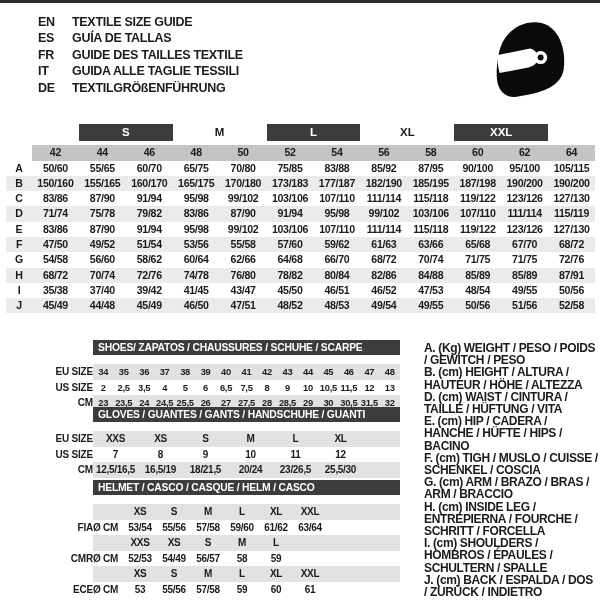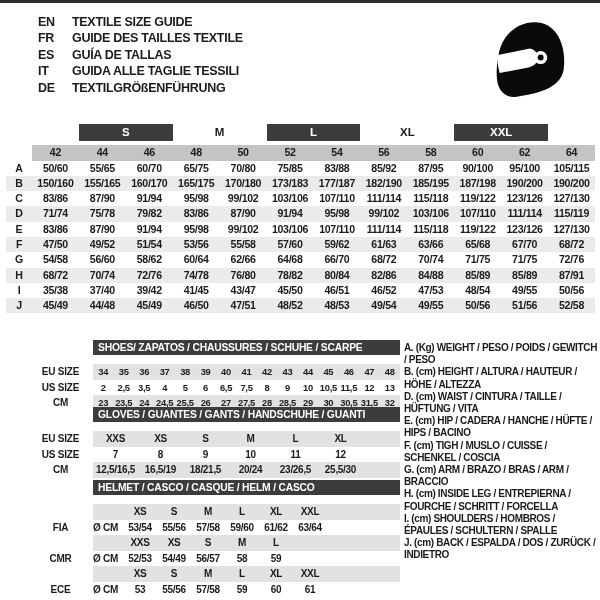--- a/index.html
+++ b/index.html
@@ -34,46 +34,46 @@
   
   .ltable{position:absolute; left:28px; width:372px;}
   .shoes{top:337px;} .gloves{top:404px;} .helmet-t{top:477px;}
   .lband{margin-left:65px; background:var(--dark); color:#fff; font-weight:bold; font-size:10.3px;
          line-height:15px; height:15px; padding-left:5px; letter-spacing:-0.2px; margin-bottom:9px;
          white-space:nowrap; overflow:hidden; box-sizing:border-box;}
   .lrow{display:grid; height:15.6px; line-height:15.6px; font-weight:bold; white-space:nowrap;}
   .shoes .lrow{grid-template-columns:65px repeat(15,1fr);}
   .gloves .lrow{grid-template-columns:65px repeat(6,45px) 1fr;}
   .helmet-t .lrow{grid-template-columns:65px 30px repeat(6,34px) 1fr;}
-  .lrow .rlab{text-align:center; font-size:10px; letter-spacing:-0.2px;}
+  .lrow .rlab{text-align:right; font-size:10px; letter-spacing:-0.2px;}
   .lrow .cell{font-size:10px; letter-spacing:-0.3px;}
   .shoes .lrow .cell{font-size:9.4px;}
   .lrow.shaded .cell{background:var(--shade);}
   .lrow .ucell{text-align:left; font-size:10px; letter-spacing:-0.3px; overflow:visible;}
   
   .legend{position:absolute; top:339px; left:404px; width:194px;}
-  .legend-item{font-size:10px; font-weight:bold; line-height:12.2px; letter-spacing:-0.35px;}
+  .legend-item{font-size:12px; font-weight:bold; line-height:12.2px; letter-spacing:-0.35px;margin-left:20px;}
 </style>
 </head>
 <body>
 
 <div class="page">
 
   <div class="langs">
       <div class="lang-row">
         <span class="lang-code">EN</span>
         <span class="lang-text">TEXTILE SIZE GUIDE</span>
       </div>
       <div class="lang-row">
+        <span class="lang-code">ES</span>
+        <span class="lang-text">GUÍA DE TALLAS</span>
+      </div>
+      <div class="lang-row">
         <span class="lang-code">FR</span>
         <span class="lang-text">GUIDE DES TAILLES TEXTILE</span>
-      </div>
-      <div class="lang-row">
-        <span class="lang-code">ES</span>
-        <span class="lang-text">GUÍA DE TALLAS</span>
       </div>
       <div class="lang-row">
         <span class="lang-code">IT</span>
         <span class="lang-text">GUIDA ALLE TAGLIE TESSILI</span>
       </div>
       <div class="lang-row">
         <span class="lang-code">DE</span>
         <span class="lang-text">TEXTILGRÖßENFÜHRUNG</span>
       </div>
     </div>

